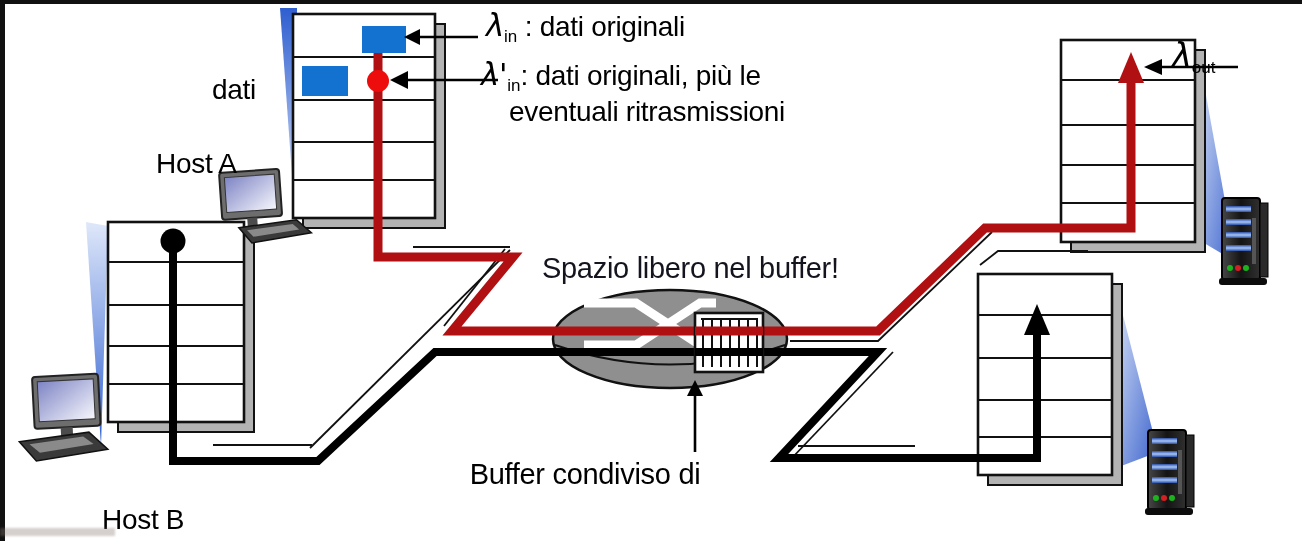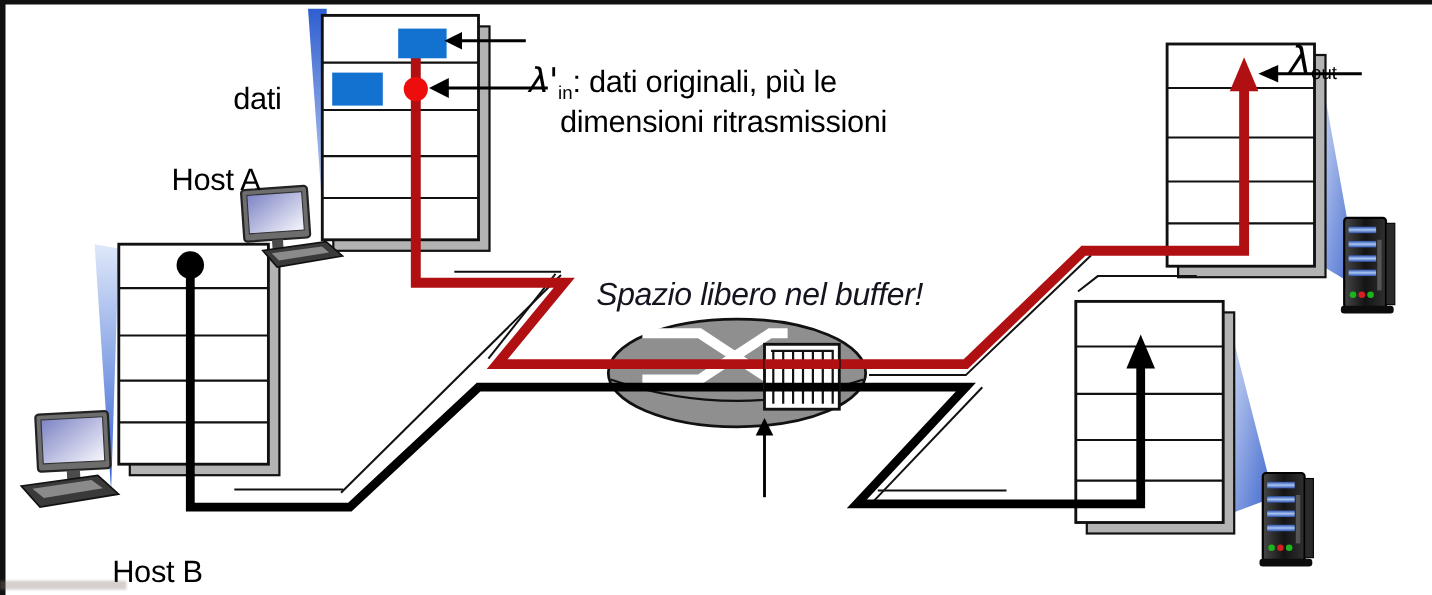--- a/index.html
+++ b/index.html
@@ -170,29 +170,33 @@
   <line x1="0" y1="2" x2="1302" y2="2" stroke="#111" stroke-width="4"></line>
   <line x1="2.5" y1="0" x2="2.5" y2="541" stroke="#111" stroke-width="5"></line>
 </svg>
 
 <div class="lbl" style="left:212px;top:74px;"><span>dati</span></div>
 
 <div class="lbl" style="left:156px;top:148px;"><span>Host A</span></div>
 
 <div class="lbl" style="left:102px;top:504px;"><span>Host B</span></div>
 
+<div class="lbl" style="left:486px;top:8px;">
+  <span class="lam">λ</span><span class="sub">in</span><span> : dati originali</span>
+</div>
 
 <div class="lbl" style="left:481px;top:57px;">
   <span class="lam">λ'</span><span class="sub">in</span><span>: dati originali, più le</span>
-  <div style="padding-left:28px;">dimensioni ritrasmissioni</div>
-</div>
-
-<div class="lbl freespace" style="left:542px;top:252px;font-size:29px;font-style:italic;"><span>Spazio libero nel buffer!</span></div>
+  <div style="padding-left:28px;">eventuali ritrasmissioni</div>
+</div>
+
+<div class="lbl freespace" style="left:542px;top:252px;font-size:29px;"><span>Spazio libero nel buffer!</span></div>
 
 <div class="lbl center" style="left:410px;top:456px;width:350px;font-size:29px;line-height:36px;">
+  <div>Buffer condiviso di</div>
 </div>
 
 <div class="lbl" style="left:1172px;top:36px;">
   <span class="lam" style="font-size:34px;">λ</span><span class="sub">out</span>
 </div>
 
 <div class="artifact"></div>
 
 </div>
 

